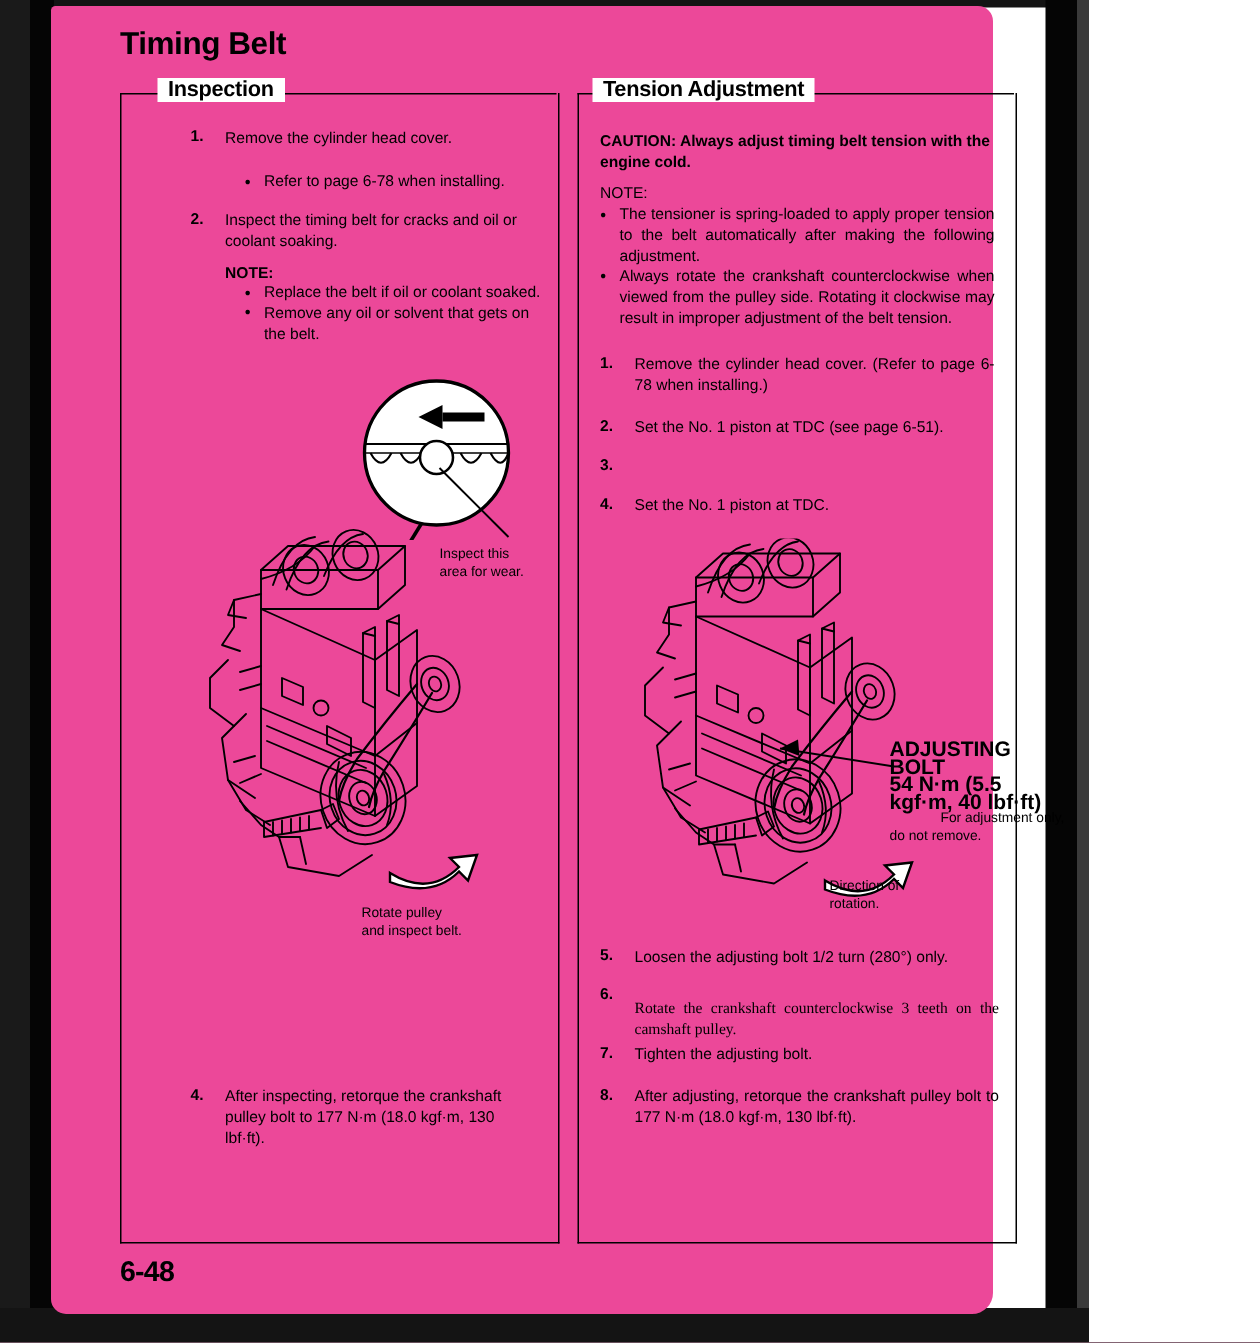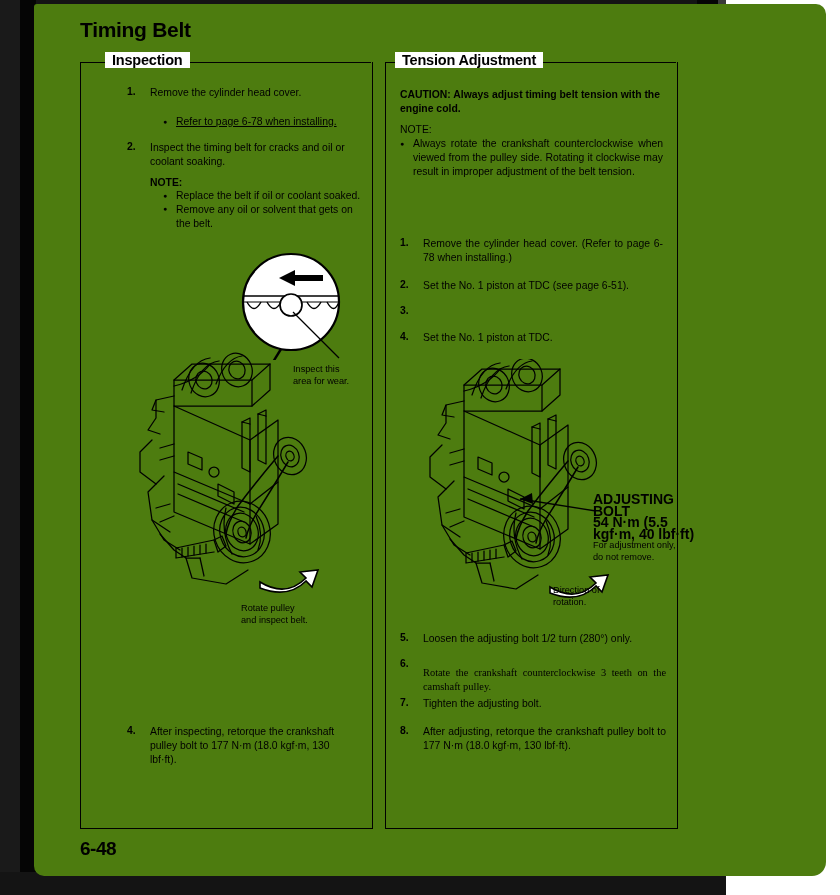--- a/index.html
+++ b/index.html
@@ -55,23 +55,23 @@
     position: absolute;
     left: 0; top: 0;
     width: 726px; height: 5px;
     background: #141414;
   }
   
   #page {
     position: absolute;
     left: 34px;
     top: 4px;
-    width: 792px;
+    width: 628px;
     height: 872px;
-    background: #4d7c0f;
+    background: #ec4899;
     border-radius: 3px 10px 14px 10px;
   }
   
   .page-title {
     position: absolute;
     left: 46px;
     top: 14px;
     font-size: 21px;
     font-weight: bold;
     letter-spacing: -0.3px;
@@ -176,21 +176,21 @@
 
   <div class="page-title">Timing Belt</div>
 
   <div class="panel left"></div>
   <div class="panel-topline-left" style="left:46px; width:291px;"></div>
   <div class="panel-legend" style="left:56px;margin-left:15px;">Inspection</div>
 
   <div class="num" style="left:93px; top:82px;">1.</div>
   <div class="step" style="left:116px; top:82px; width:206px;">Remove the cylinder head cover.</div>
 
-  <div class="step" style="left:129px; top:111px; width:196px;text-decoration:underline;">
+  <div class="step" style="left:129px; top:111px; width:196px;">
     <div class="bullet-row">Refer to page 6-78 when installing.</div>
   </div>
 
   <div class="num" style="left:93px; top:137px;">2.</div>
   <div class="step" style="left:116px; top:137px; width:211px;">Inspect the timing belt for cracks and oil or coolant soaking.</div>
 
   <div class="txt bold" style="left:116px; top:172px;">NOTE:</div>
   <div class="txt" style="left:129px; top:185px; width:205px;">
     <div class="bullet-row">Replace the belt if oil or coolant soaked.</div>
     <div class="bullet-row">Remove any oil or solvent that gets on the belt.</div>
@@ -320,20 +320,21 @@
   <div class="step" style="left:116px; top:721px; width:204px;">After inspecting, retorque the crankshaft pulley bolt to 177 N·m (18.0 kgf·m, 130 lbf·ft).</div>
 
   <div class="panel right"></div>
   <div class="panel-topline-right" style="left:351px; width:291px;"></div>
   <div class="panel-legend" style="left:361px;">Tension Adjustment</div>
 
   <div class="txt bold" style="left:366px; top:84px; width:262px;">CAUTION: Always adjust timing belt tension with the engine cold.</div>
 
   <div class="txt" style="left:366px; top:119px;">NOTE:</div>
   <div class="txt just" style="left:366px; top:133px; width:263px;">
+    <div class="bullet-row">The tensioner is spring-loaded to apply proper tension to the belt automatically after making the following adjustment.</div>
     <div class="bullet-row">Always rotate the crankshaft counterclockwise when viewed from the pulley side. Rotating it clockwise may result in improper adjustment of the belt tension.</div>
   </div>
 
   <div class="num" style="left:366px; top:233px;">1.</div>
   <div class="step just" style="left:389px; top:233px; width:240px;">Remove the cylinder head cover. (Refer to page 6-78 when installing.)</div>
 
   <div class="num" style="left:366px; top:275px;">2.</div>
   <div class="step" style="left:389px; top:275px; width:240px;">Set the No. 1 piston at TDC (see page 6-51).</div>
 
   <div class="num" style="left:366px; top:301px;">3.</div>
@@ -419,21 +420,21 @@
 
       <g stroke="#000" stroke-width="1.6">
         <path d="M130,228 q26,16 46,-4 l-6,-6 l18,-2 l-6,17 l-6,-6 q-18,18 -46,7 Z" fill="#fff"></path>
       </g>
     </svg>
   </div>
 
   <div style="position:absolute; left:559px; top:490px; width:120px;">
     <div class="callout-title">ADJUSTING BOLT</div>
     <div class="callout-title">54 N·m (5.5 kgf·m, 40 lbf·ft)</div>
-    <div class="caption" style="position:static;">For adjustment only,</div>
+    <div class="caption" style="position:static;margin-left:34px;">For adjustment only,</div>
     <div class="caption" style="position:static;">do not remove.</div>
   </div>
 
   <div class="caption" style="left:519px; top:581px;">
     <div>Direction of</div>
     <div>rotation.</div>
   </div>
 
   <div class="num" style="left:366px; top:628px;">5.</div>
   <div class="step" style="left:389px; top:628px; width:245px;">Loosen the adjusting bolt 1/2 turn (280°) only.</div>

